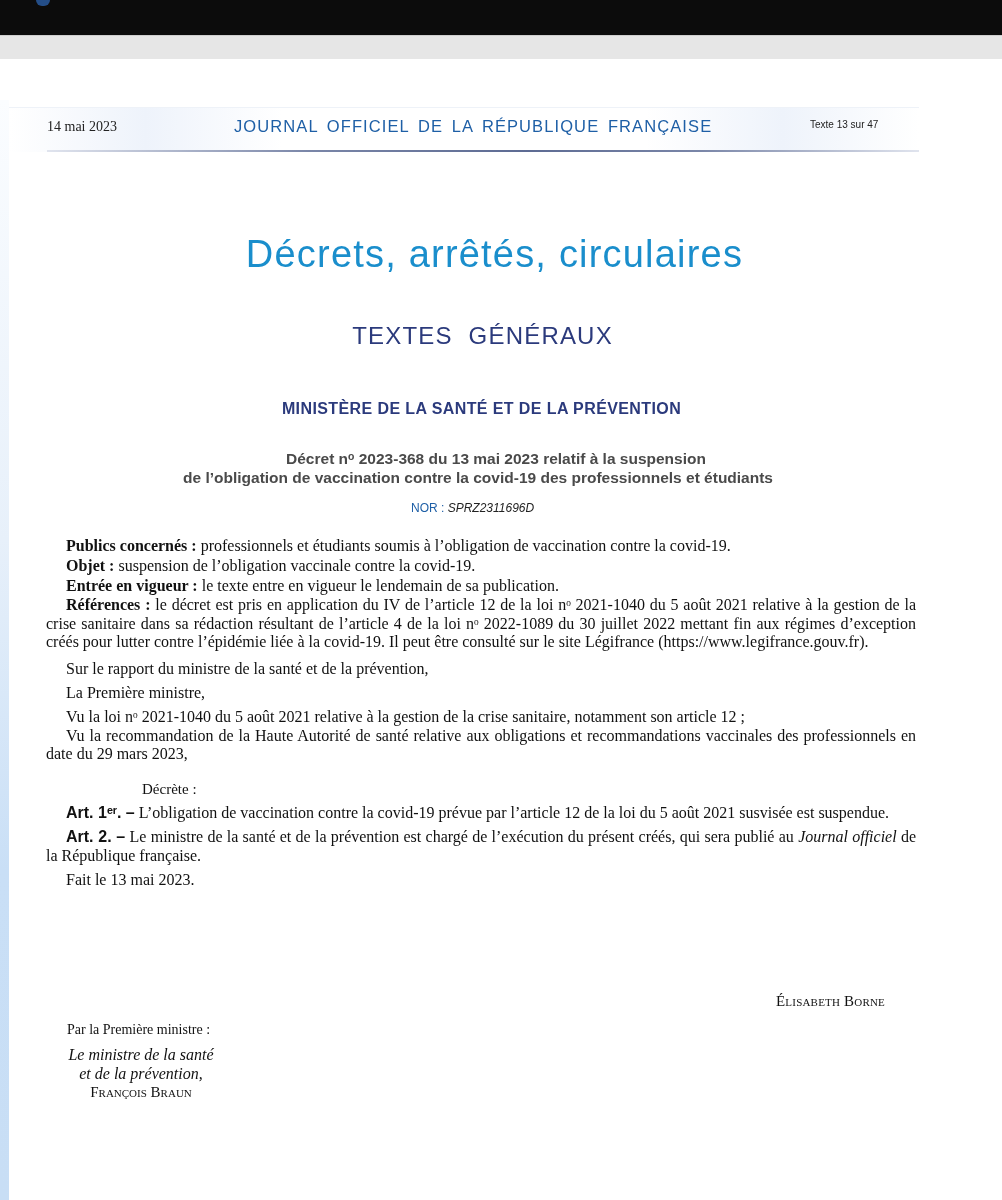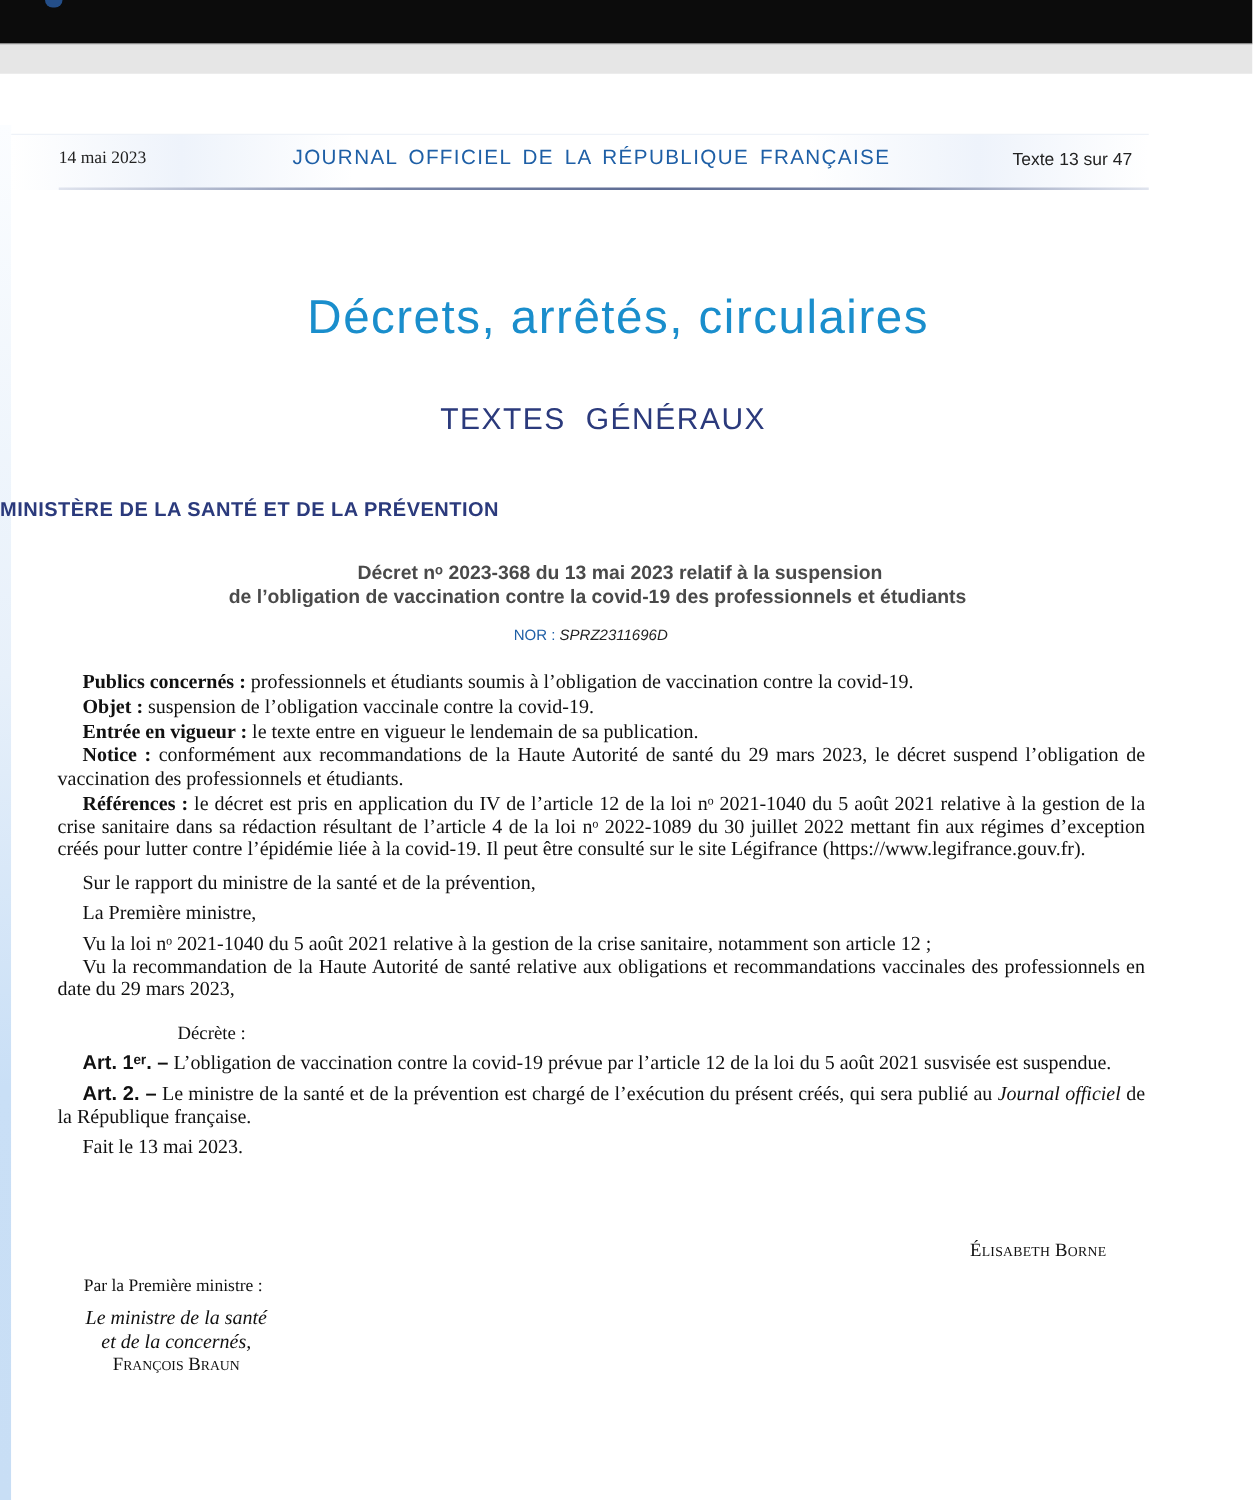--- a/index.html
+++ b/index.html
@@ -42,34 +42,34 @@
     position: absolute; left: 47px; top: 119px;
     font-family: Liberation Serif, serif; font-size: 14px; color: #222;
   }
   .hdr-title {
     position: absolute; left: 234px; top: 117px;
     font-family: "Liberation Sans", sans-serif; font-size: 16.5px; color: #1e5fa6;
     letter-spacing: 1.1px; word-spacing: 3px;
   }
   .hdr-texte {
     position: absolute; left: 810px; top: 119px;
-    font-family: "Liberation Sans", sans-serif; font-size: 14px; color: #222;
+    font-family: "Liberation Sans", sans-serif; font-size: 10px; color: #222;
   }
   .section-title {
     position: absolute; left: 0; width: 965px; top: 233px; text-align: center;
     font-family: "Liberation Sans", sans-serif; font-size: 38px; color: #1a8ecc;
     letter-spacing: 1.2px; padding-left: 12px;
   }
   .subsection {
     position: absolute; left: 0; width: 965px; top: 322px; text-align: center;
     font-family: "Liberation Sans", sans-serif; font-size: 24px; color: #2b3a7c;
     letter-spacing: 1.2px; word-spacing: 8px;
   }
   .ministry {
-    position: absolute; left: 0; width: 963px; top: 400px; 
+    position: absolute; left: 0; width: 963px; top: 400px; text-align: center;
     font-family: "Liberation Sans", sans-serif; font-size: 16px; font-weight: bold; color: #2b3a7c;
     letter-spacing: 0.4px;
   }
   .decree-title {
     position: absolute; left: 0; width: 942px; top: 449px; text-align: center;
     font-family: "Liberation Sans", sans-serif; font-size: 15.5px; font-weight: bold; color: #4a4a4a;
     line-height: 19px;
   }
   .decree-title .l1 { display: block; padding-left: 50px; }
   .decree-title .l2 { display: block; padding-left: 14px; }
@@ -132,21 +132,20 @@
 </div>
 <div class="nor">
   <span>NOR : </span><span class="code">SPRZ2311696D</span>
 </div>
 
 <div class="body">
   <div class="summary">
     <p><b>Publics concernés :</b><span> professionnels et étudiants soumis à l’obligation de vaccination contre la covid-19.</span></p>
     <p><b>Objet :</b><span> suspension de l’obligation vaccinale contre la covid-19.</span></p>
     <p><b>Entrée en vigueur :</b><span> le texte entre en vigueur le lendemain de sa publication.</span></p>
-    <p><b>Notice :</b><span> conformément aux recommandations de la Haute Autorité de santé du 29 mars 2023, le décret suspend l’obligation de vaccination des professionnels et étudiants.</span></p>
     <p><b>Références :</b><span> le décret est pris en application du IV de l’article 12 de la loi nᵒ 2021-1040 du 5 août 2021 relative à la gestion de la crise sanitaire dans sa rédaction résultant de l’article 4 de la loi nᵒ 2022-1089 du 30 juillet 2022 mettant fin aux régimes d’exception créés pour lutter contre l’épidémie liée à la covid-19. Il peut être consulté sur le site Légifrance (https://www.legifrance.gouv.fr).</span></p>
   </div>
 
   <div class="visas">
     <p>Sur le rapport du ministre de la santé et de la prévention,</p>
     <p>La Première ministre,</p>
     <p style="margin-bottom:0">Vu la loi nᵒ 2021-1040 du 5 août 2021 relative à la gestion de la crise sanitaire, notamment son article 12 ;</p>
     <p>Vu la recommandation de la Haute Autorité de santé relative aux obligations et recommandations vaccinales des professionnels en date du 29 mars 2023,</p>
   </div>
 
@@ -155,15 +154,15 @@
   <p class="art"><span class="artlabel">Art. 1ᵉʳ. –</span><span> L’obligation de vaccination contre la covid-19 prévue par l’article 12 de la loi du 5 août 2021 susvisée est suspendue.</span></p>
   <p class="art"><span class="artlabel">Art. 2. –</span><span> Le ministre de la santé et de la prévention est chargé de l’exécution du présent créés, qui sera publié au </span><i>Journal officiel</i><span> de la République française.</span></p>
 
   <p class="fait">Fait le 13 mai 2023.</p>
 </div>
 
 <div class="sig-main">Élisabeth Borne</div>
 <div class="par-la">Par la Première ministre :</div>
 <div class="minister-block">
   <span class="it">Le ministre de la santé</span>
-  <span class="it">et de la concernés,</span>
+  <span class="it">et de la prévention,</span>
   <span class="sc">François Braun</span>
 </div>
 
 </body></html>

